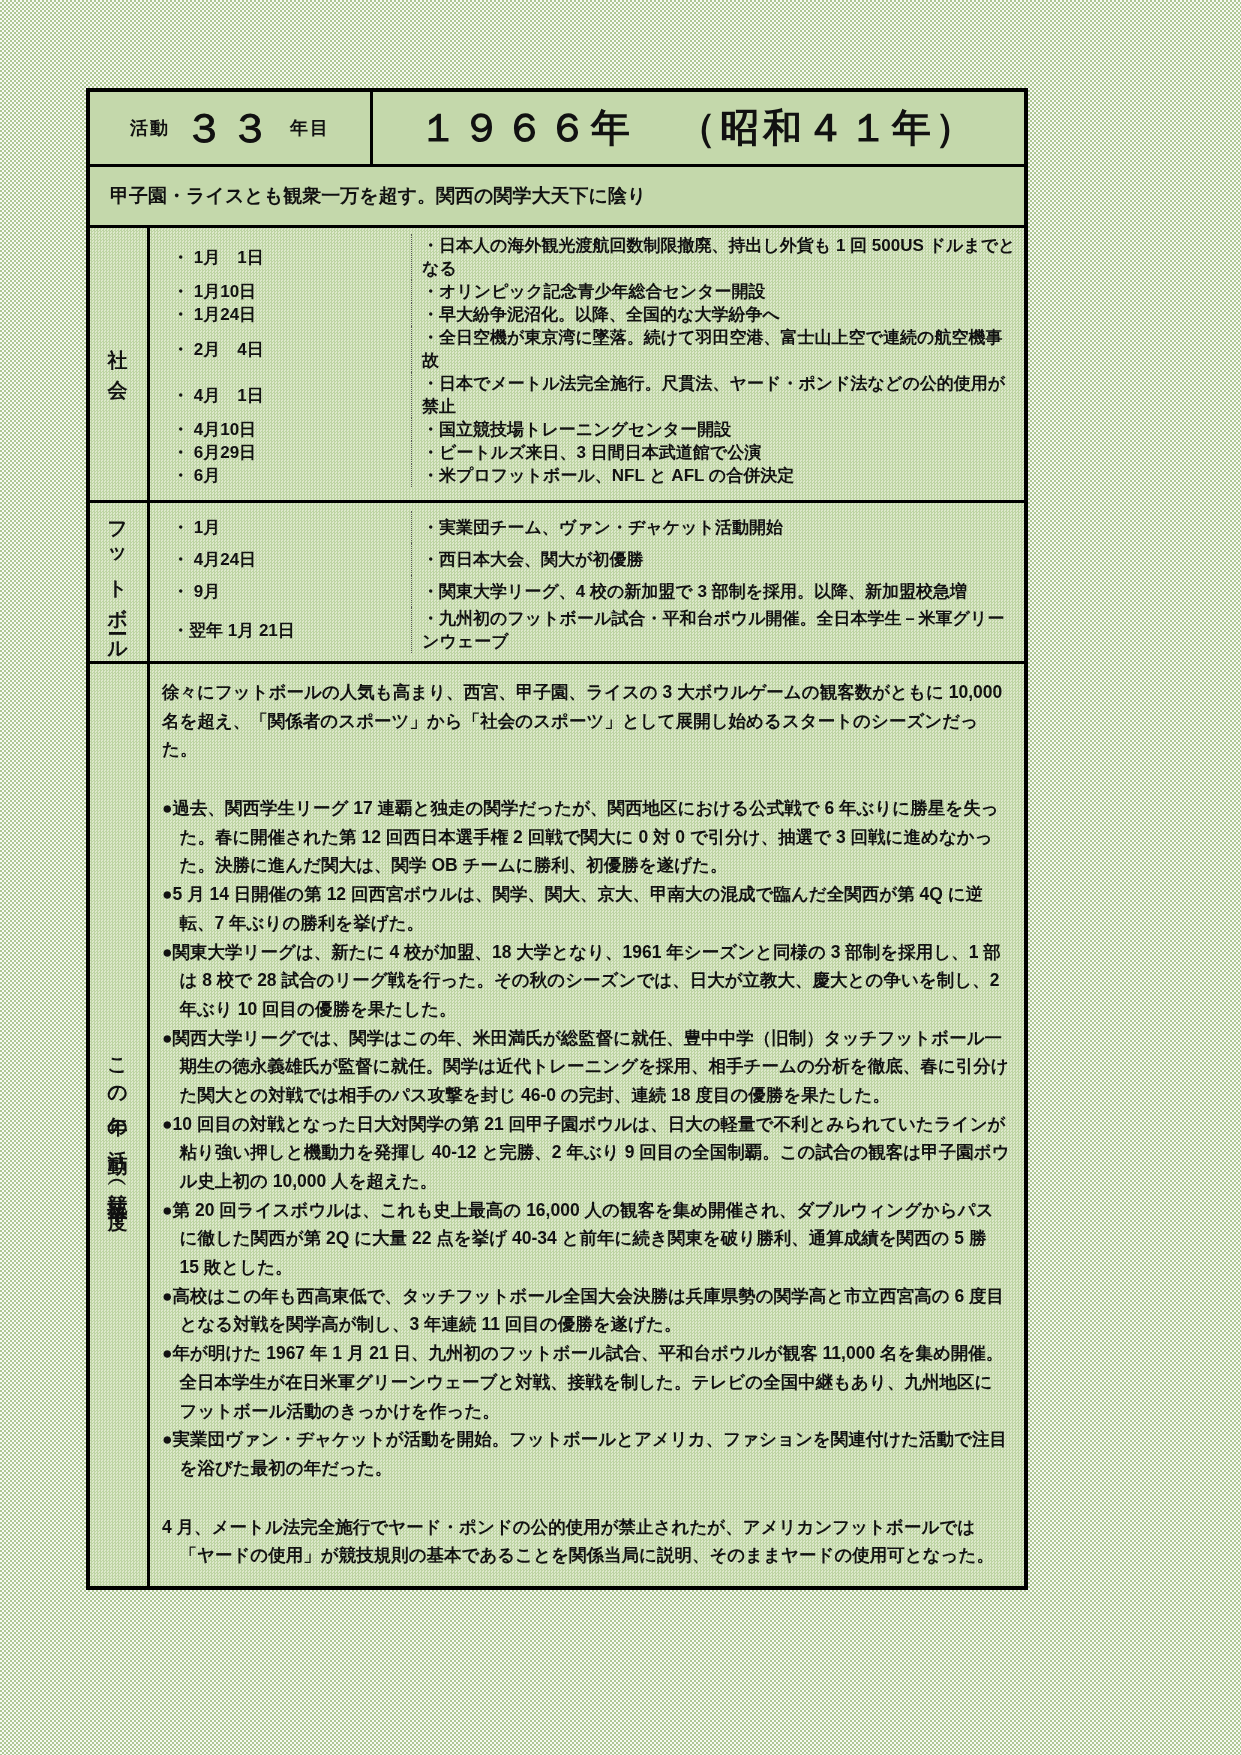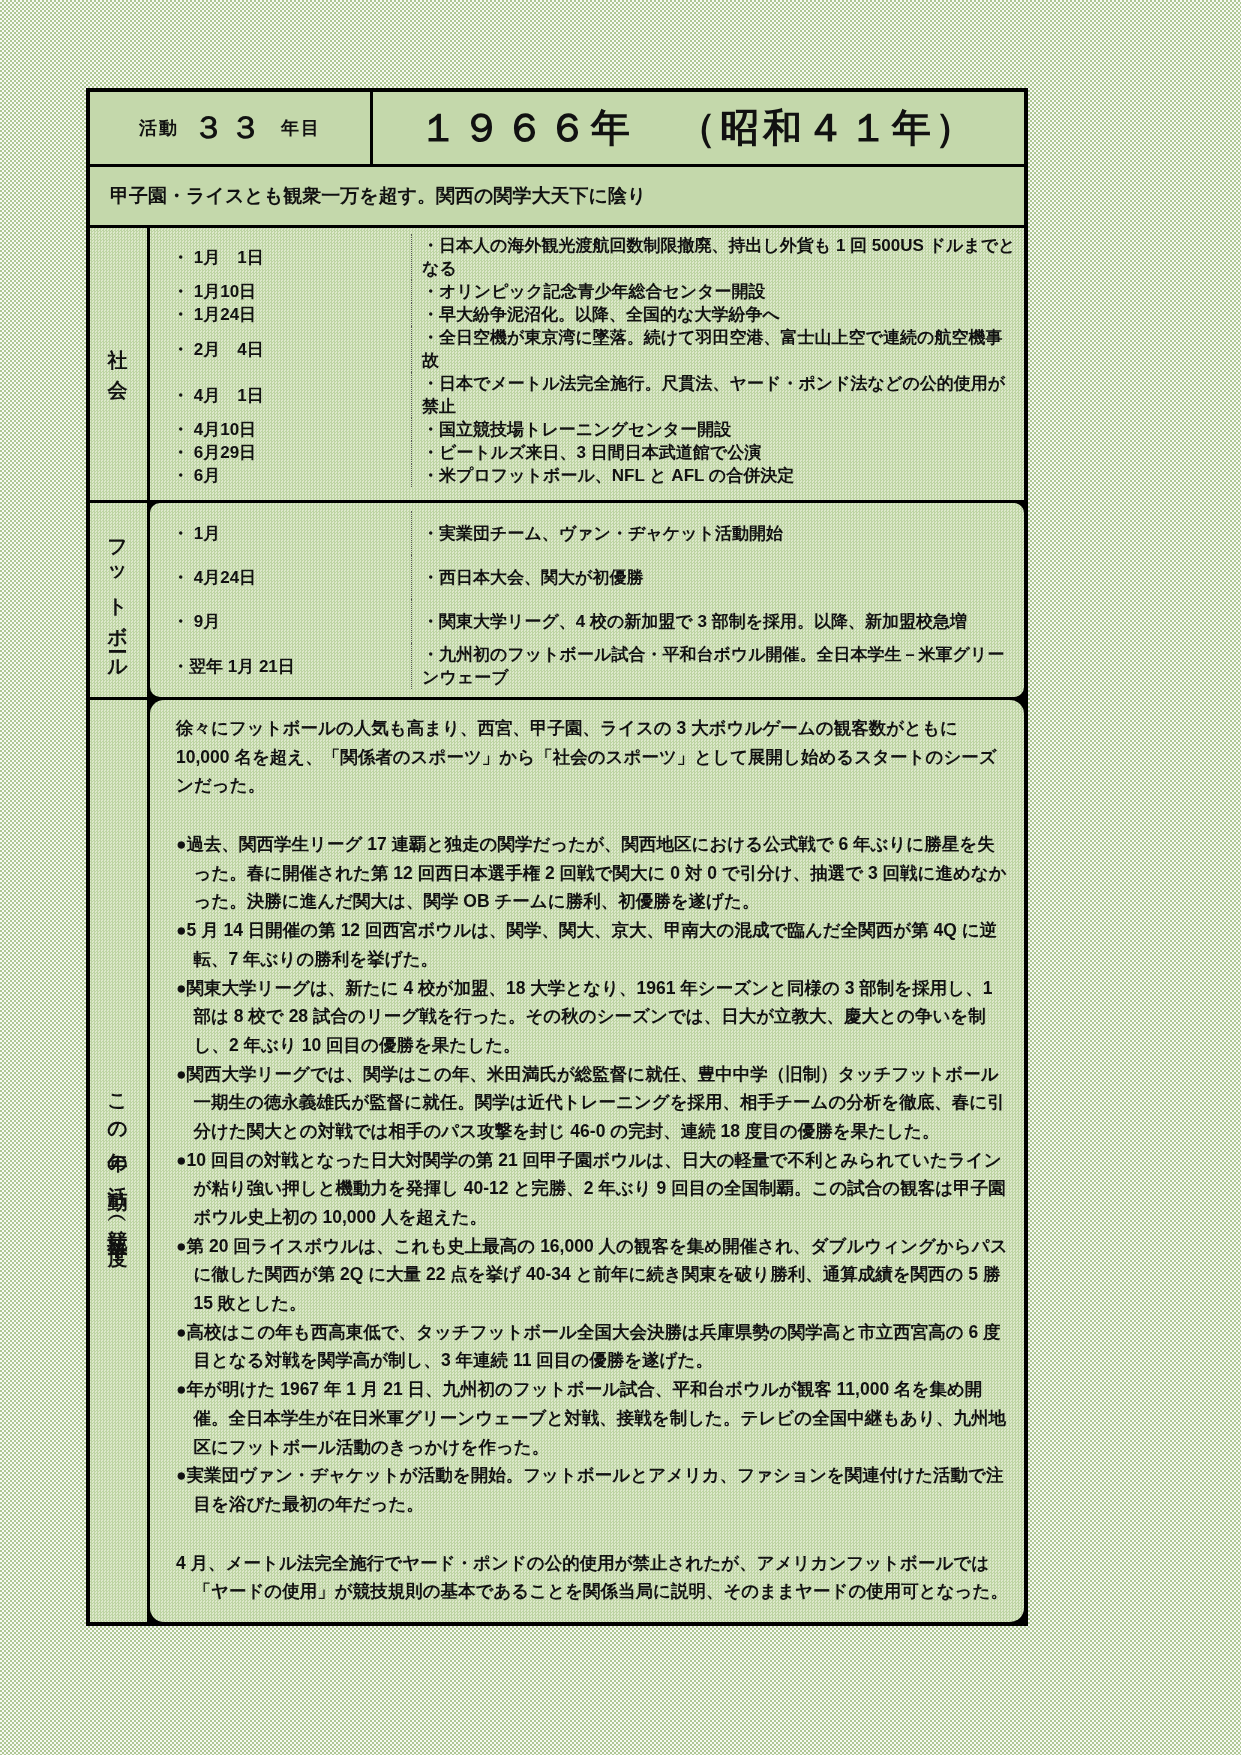--- a/index.html
+++ b/index.html
@@ -27,53 +27,52 @@
   }
   .bg-header{ background-color:#c4d8ab; }
   .row{ display:flex; gap:3px; }
 
   
   .header-row{ height:72px; }
   .activity-cell{
     width:280px; display:flex; align-items:center; justify-content:center; gap:14px;
   }
   .activity-label, .activity-suffix{ font-size:18px; letter-spacing:2px; }
-  .activity-years{ font-size:31px; letter-spacing:6px; }
+  .activity-years{ font-size:40px; letter-spacing:6px; }
   .year-cell{ flex:1; display:flex; align-items:center; justify-content:center; }
   .year-title{ font-size:39px; letter-spacing:4px; }
 
   
   .subtitle-row{ height:58px; display:flex; align-items:center; padding:0 20px; }
   .subtitle-text{ font-size:19px; }
 
   
   .label-cell{
     width:57px; display:flex; align-items:center; justify-content:center;
   }
   .v-label{
     writing-mode:vertical-rl; text-orientation:mixed;
     font-size:20px; letter-spacing:0.28em;
   }
   .v-label.spread{ letter-spacing:1.6em; }
   .content-cell{ flex:1; display:grid; }
   .society-grid{ grid-template-rows:repeat(9,1fr); height:272px; padding:6px 0; }
-  .football-grid{ grid-template-rows:repeat(4,1fr); height:194px; padding:8px 0;border-radius:10px; }
+  .football-grid{ grid-template-rows:repeat(4,1fr); height:158px; padding:8px 0; }
   .event-row{ display:flex; align-items:center; }
   .event-date{
     width:262px; padding-left:22px; font-size:17px; white-space:pre;
     border-right:1px dotted #555; align-self:stretch; display:flex; align-items:center;
   }
   .event-desc{ flex:1; padding-left:10px; padding-right:8px; font-size:17px; }
 
   
   .activities-row{ min-height:795px; }
   .activities-content{
-    flex:1; padding:14px 14px 16px 26px; font-size:17.5px; line-height:1.64;
+    flex:1; padding:14px 14px 16px 12px; font-size:17.5px; line-height:1.64;
     display:block;
-    border-radius:14px;
   }
   .intro-par{ margin-bottom:30px; }
   .bullet-item{ padding-left:1em; text-indent:-1em; }
   .footer-par{ margin-top:30px; padding-left:1em; text-indent:-1em; }
 </style>
 </head>
 <body>
 
 <div class="doc-table">
 

